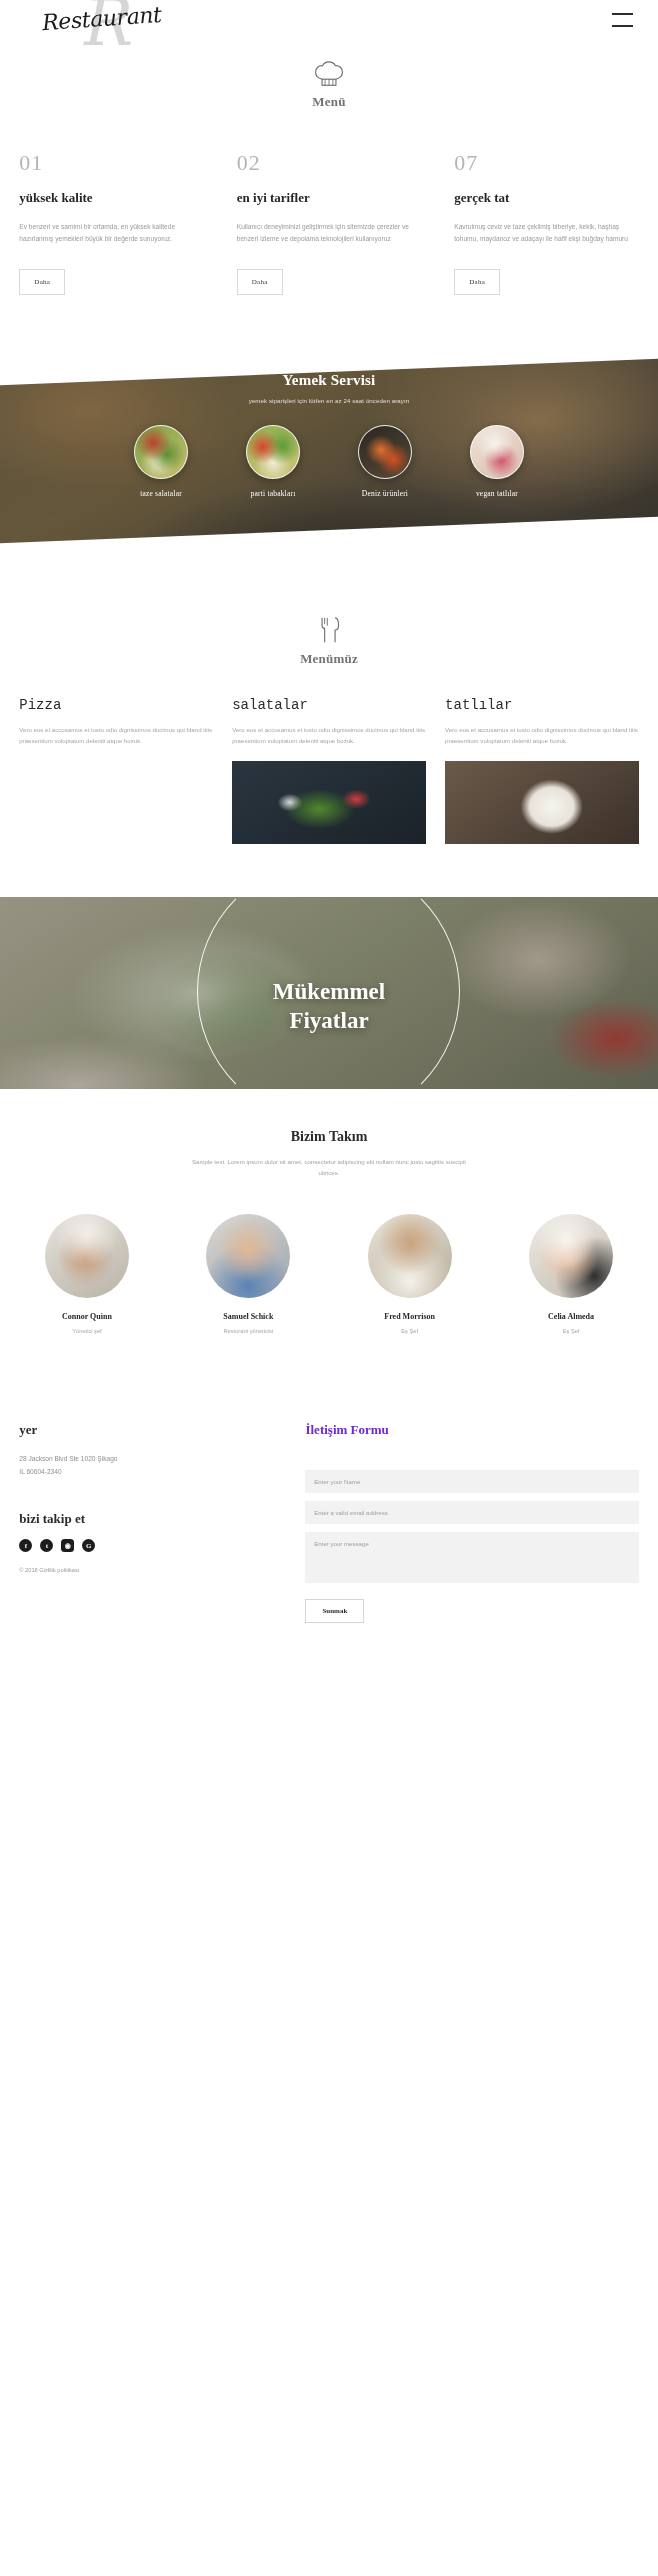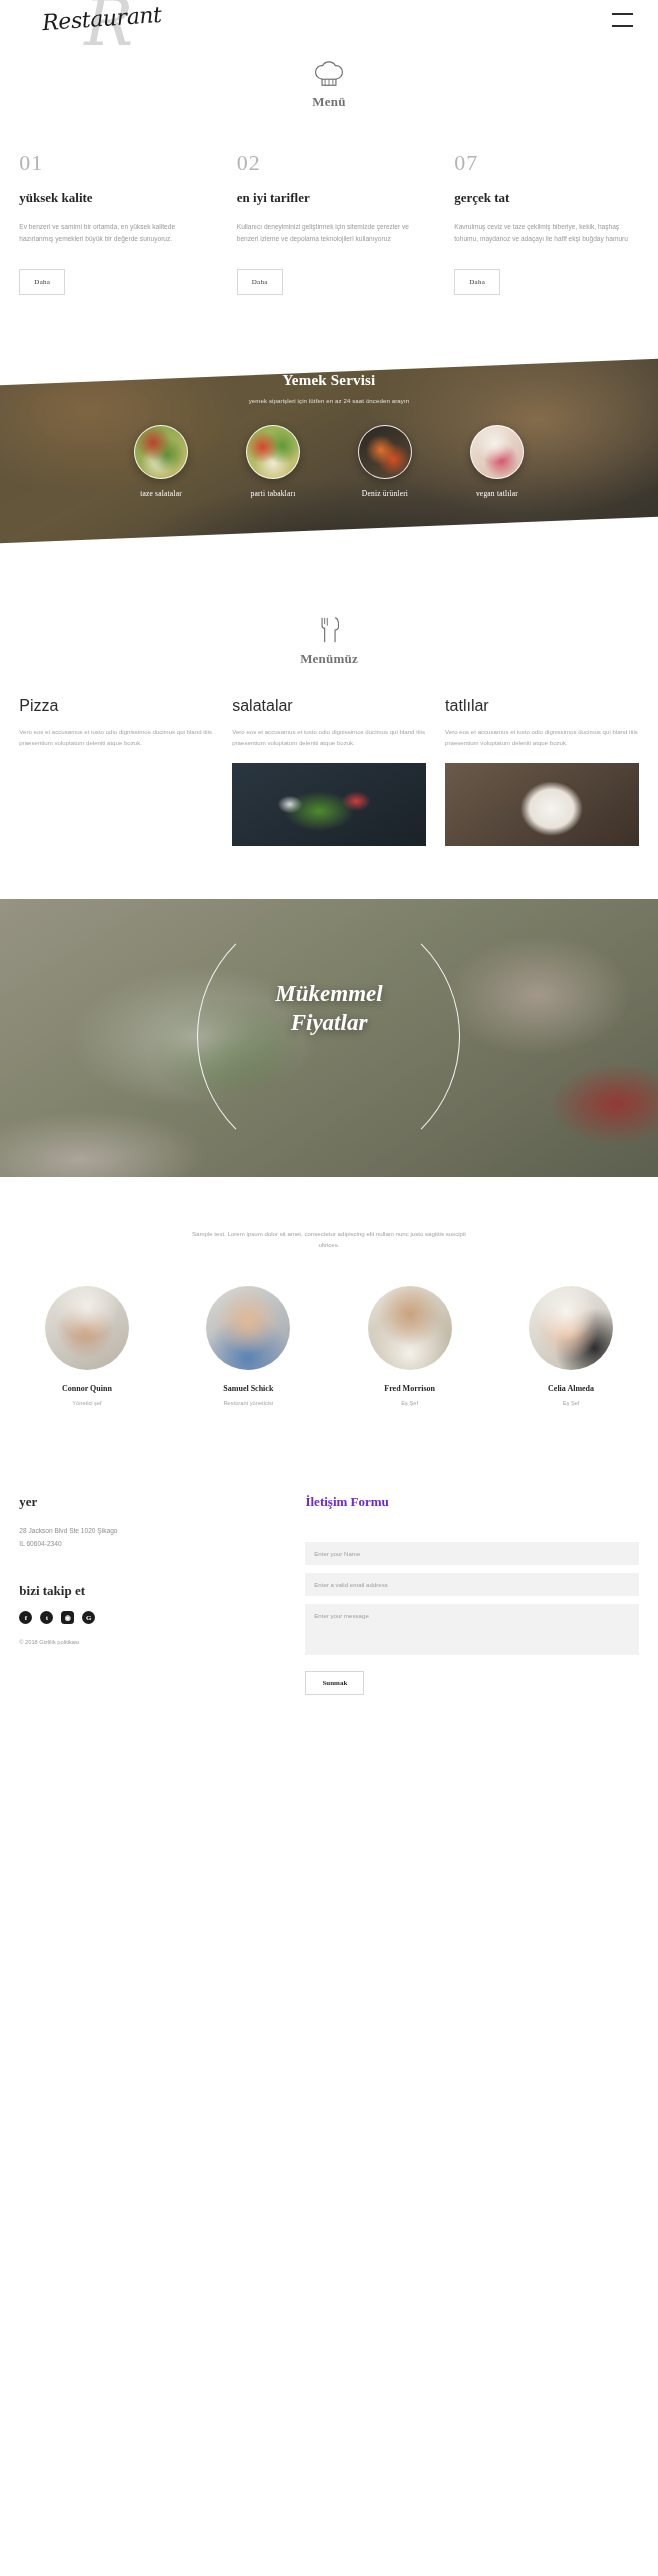--- a/index.html
+++ b/index.html
@@ -245,23 +245,23 @@
     font-size: 7.5px;
     color: #fff;
     letter-spacing: 0.2px;
   }
 
   
   .menu-section { padding-top: 40px; }
   .menu-cols { display: flex; gap: 19.3px; padding-top: 30px; }
   .menu-col { flex: 1; }
   .menu-col-title {
-    font-family: Liberation Sans, sans-serif;
+    font-family: Liberation Mono, monospace;
     font-weight: 400;
-    font-size: 16px;
+    font-size: 14px;
     color: #2c2c2c;
   }
   .menu-col-body {
     margin-top: 10.5px;
     font-size: 6.1px;
     line-height: 1.9;
     color: #a5a5a5;
   }
   .menu-thumb {
     margin-top: 14px;
@@ -281,23 +281,22 @@
       linear-gradient(150deg,#2a3640,#1b2228); }
   .t-dessert { background:
       radial-gradient(ellipse 40px 35px at 55% 55%, #f6f4f0 0%, #e7e2da 55%, rgba(220,214,204,0) 78%),
       radial-gradient(ellipse 30px 19.3px at 58% 38%, #4b3325 0%, rgba(75,51,37,0) 72%),
       linear-gradient(145deg,#6b5a4a,#3c3129); }
 
   
   .hero2 {
     position: relative;
     margin-top: 53px;
-    height: 278px;
+    height: 192px;
     overflow: hidden;
-    font-style: italic;
   }
   .hero2-photo {
     position: absolute; inset: -23px -17.5px;
     background:
       radial-gradient(ellipse 175px 97px at 32% 48%, #dfe6d0 0%, rgba(210,220,190,0) 66%),
       radial-gradient(ellipse 105px 70px at 36% 52%, #4f7f33 0%, rgba(79,127,51,0) 68%),
       radial-gradient(ellipse 123px 79px at 78% 40%, #d9ccbb 0%, rgba(210,196,180,0) 70%),
       radial-gradient(ellipse 88px 53px at 88% 72%, #c2453f 0%, rgba(194,69,63,0) 70%),
       radial-gradient(ellipse 158px 61px at 16% 82%, #e6ded2 0%, rgba(230,222,210,0) 74%),
       linear-gradient(150deg,#cfc9b8 0%,#a8ad8e 40%,#8f937a 70%,#6f7460 100%);
@@ -568,20 +567,21 @@
     <div class="hero2-photo"></div>
     <div class="hero2-dim"></div>
     <div class="hero2-arc"></div>
     <div class="hero2-title">
       <span>Mükemmel</span>
       <span>Fiyatlar</span>
     </div>
   </div>
 
   <div class="section team">
+    <div class="team-title">Bizim Takım</div>
     <div class="team-sub">Sample text. Lorem ipsum dolor sit amet, consectetur adipiscing elit nullam nunc justo sagittis suscipit ultrices.</div>
     <div class="team-grid">
       <div class="member">
         <div class="member-photo m1"></div>
         <div class="member-name">Connor Quinn</div>
         <div class="member-role">Yönetici şef</div>
       </div>
       <div class="member">
         <div class="member-photo m2"></div>
         <div class="member-name">Samuel Schick</div>

